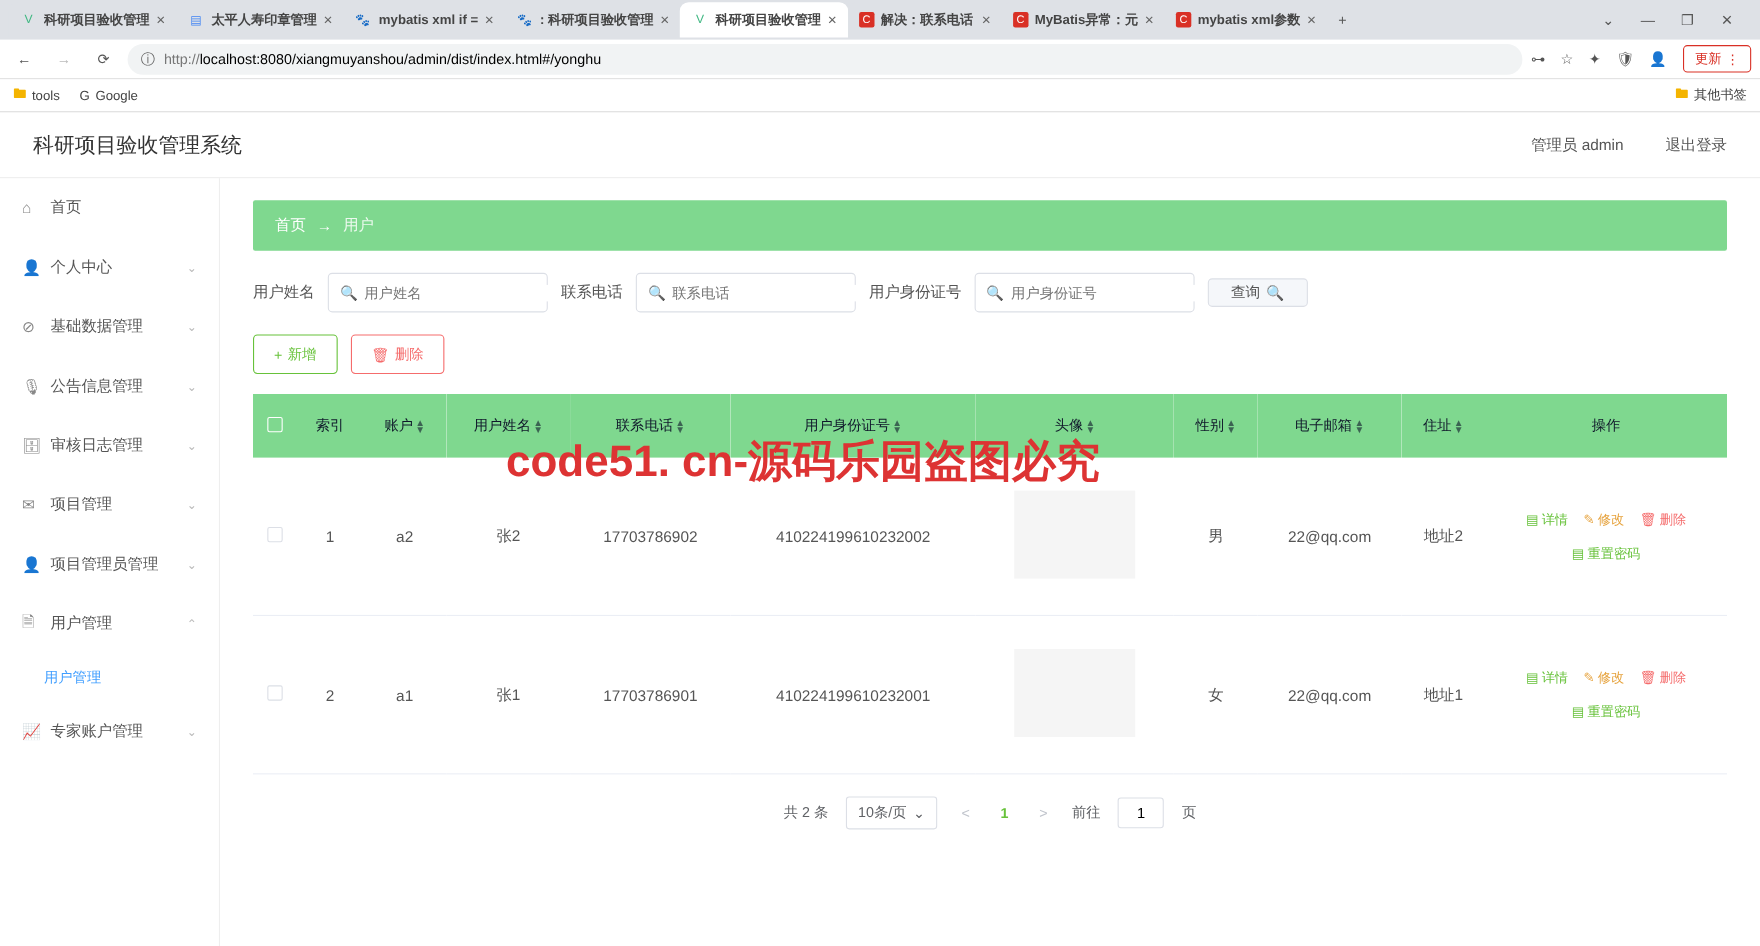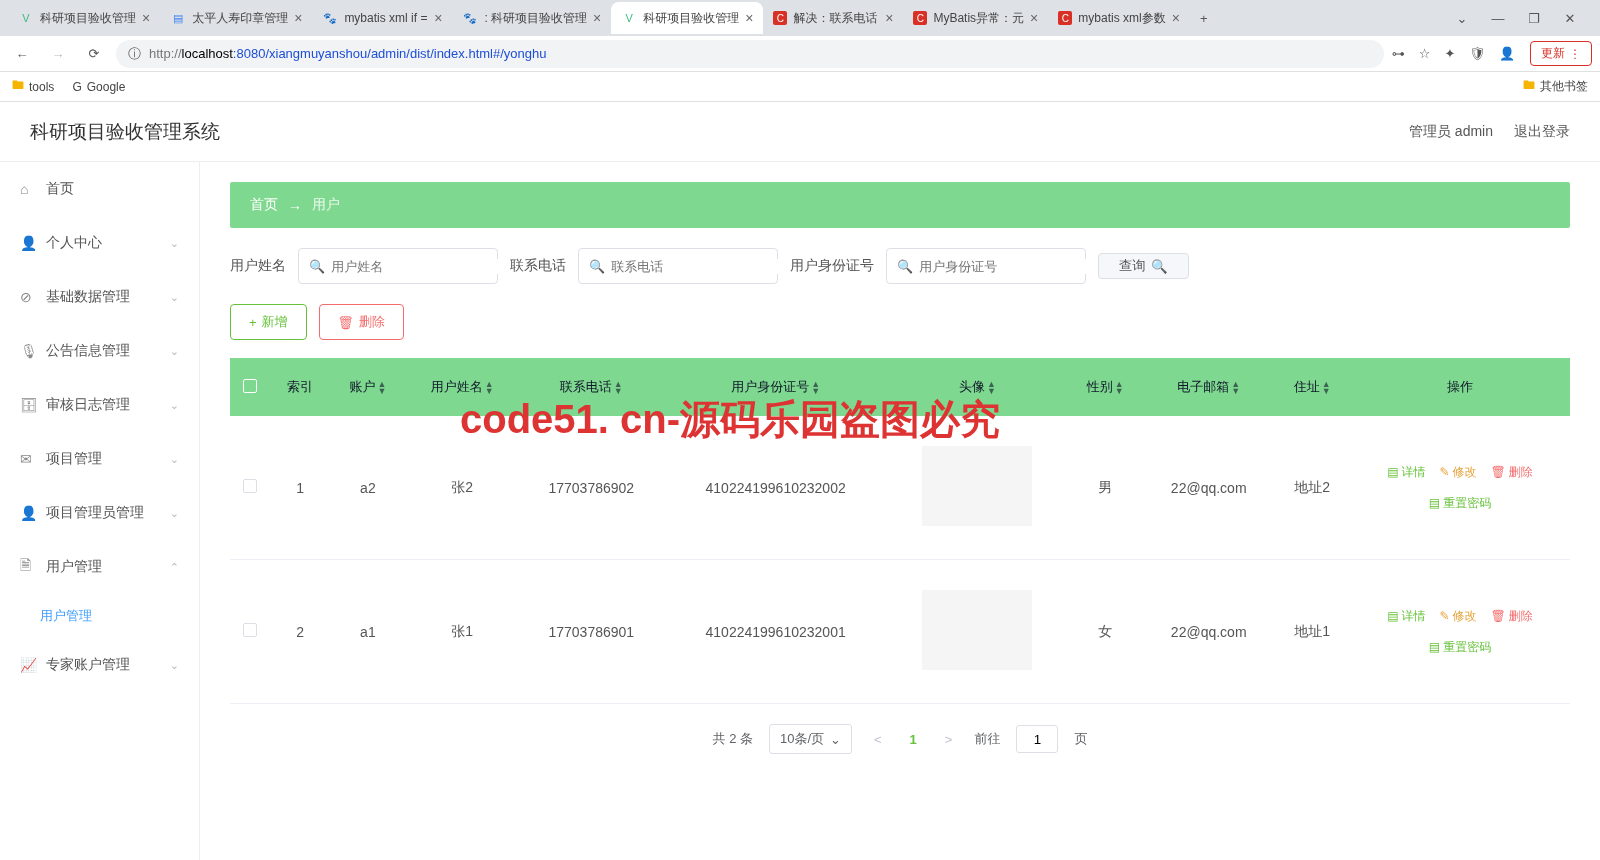--- a/index.html
+++ b/index.html
@@ -4,21 +4,21 @@
 <style>
 * { margin: 0; padding: 0; box-sizing: border-box; font-family: "Microsoft YaHei", Arial, sans-serif; }
 body { background: #fff; font-size: 13px; color: #333; }
 
 
 .browser-chrome { background: #dee1e6; }
 .tab-strip { display: flex; align-items: center; height: 36px; padding: 0 8px; gap: 0; }
 .tab { display: flex; align-items: center; gap: 6px; padding: 0 10px; height: 32px; background: #dee1e6; border-radius: 8px 8px 0 0; font-size: 12px; color: #444; min-width: 140px; max-width: 160px; position: relative; cursor: default; }
 .tab.active { background: #fff; }
 .tab-favicon { width: 16px; height: 16px; display: flex; align-items: center; justify-content: center; font-size: 11px; flex-shrink: 0; }
-.tab-title { overflow: hidden; text-overflow: ellipsis; white-space: nowrap; flex: 1; }
+.tab-title { overflow: hidden; text-overflow: ellipsis; white-space: nowrap; flex: 1; font-weight: bold; }
 .tab-close { color: #666; font-size: 14px; cursor: pointer; }
 .tab-new { width: 28px; height: 28px; display: flex; align-items: center; justify-content: center; color: #555; cursor: pointer; }
 .window-controls { margin-left: auto; display: flex; gap: 16px; padding-right: 12px; color: #555; }
 .window-controls span { cursor: pointer; width: 20px; text-align: center; }
 
 .addr-bar { display: flex; align-items: center; height: 36px; background: #fff; padding: 0 8px; gap: 8px; border-bottom: 1px solid #e0e0e0; }
 .nav-btn { width: 28px; height: 28px; display: flex; align-items: center; justify-content: center; color: #555; cursor: pointer; border-radius: 50%; }
 .nav-btn.disabled { color: #bbb; }
 .url-box { flex: 1; display: flex; align-items: center; height: 28px; background: #f1f3f4; border-radius: 14px; padding: 0 12px; gap: 8px; font-size: 13px; color: #333; }
 .url-box .info-icon { color: #666; }
@@ -26,21 +26,21 @@
 .addr-right span { cursor: pointer; }
 .update-btn { border: 1px solid #d93025; color: #d93025; padding: 3px 10px; border-radius: 4px; font-size: 12px; cursor: pointer; display: flex; align-items: center; gap: 4px; }
 
 .bookmark-bar { display: flex; align-items: center; height: 30px; background: #fff; padding: 0 12px; gap: 18px; font-size: 12px; color: #444; border-bottom: 1px solid #e0e0e0; }
 .bookmark-item { display: flex; align-items: center; gap: 5px; cursor: pointer; }
 .bookmark-right { margin-left: auto; }
 
 
 .app-header { display: flex; align-items: center; height: 60px; padding: 0 30px; border-bottom: 1px solid #eee; }
 .app-title { font-size: 19px; font-weight: normal; }
-.app-header-right { margin-left: auto; display: flex; gap: 21px; font-size: 14px; color: #555; }
+.app-header-right { margin-left: auto; display: flex; gap: 38px; font-size: 14px; color: #555; }
 .app-header-right span { cursor: pointer; }
 
 .app-body { display: flex; }
 .sidebar { width: 200px; border-right: 1px solid #eee; min-height: 700px; }
 .menu-item { display: flex; align-items: center; height: 54px; padding: 0 20px; color: #555; cursor: pointer; gap: 10px; font-size: 14px; }
 .menu-icon { width: 16px; color: #888; }
 .menu-chevron { margin-left: auto; color: #bbb; font-size: 11px; }
 .submenu-item { padding-left: 40px; height: 44px; display: flex; align-items: center; font-size: 13px; cursor: pointer; }
 .submenu-item.active { color: #409eff; }
 
@@ -135,21 +135,21 @@
       <span>❐</span>
       <span>✕</span>
     </div>
   </div>
   <div class="addr-bar">
     <div class="nav-btn">←</div>
     <div class="nav-btn disabled">→</div>
     <div class="nav-btn">⟳</div>
     <div class="url-box">
       <span class="info-icon">ⓘ</span>
-      <span><span style="color:#777">http://</span><span style="color:#000">localhost</span><span style="color:#1d4ed8">:8080/xiangmuyanshou/admin/dist/index.html#/yonghu</span></span>
+      <span><span style="color:#777">http://</span><span style="color:#000">localhost</span><span style="color:#000000">:8080/xiangmuyanshou/admin/dist/index.html#/yonghu</span></span>
     </div>
     <div class="addr-right">
       <span>⊶</span>
       <span>☆</span>
       <span>✦</span>
       <span>🛡</span>
       <span>👤</span>
       <div class="update-btn">
           <span>更新</span>
           <span>⋮</span>

